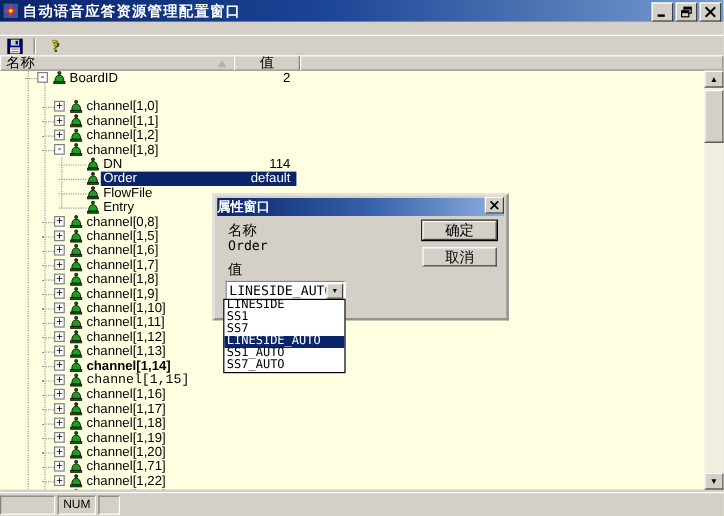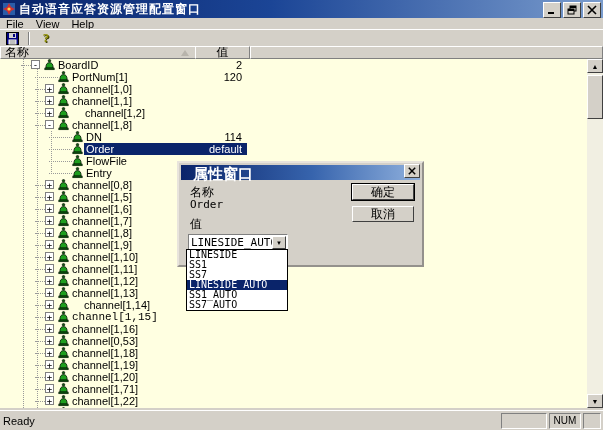--- a/index.html
+++ b/index.html
@@ -66,21 +66,21 @@
   .status-text{flex:1 1 auto;padding-left:3px;}
   .spanel{height:14px;border:1px solid;border-color:#808080 #fff #fff #808080;margin-right:2px;
     font-size:10px;line-height:13px;text-align:center;}
   .sp1{width:44px;} .sp-num{width:30px;} .sp2{width:16px;}
 
   
   .dialog{position:absolute;left:177px;top:161px;width:247px;height:106px;background:#d4d0c8;
     border:2px outset #e8e4dc;box-sizing:border-box;z-index:5;}
   .dlg-title{position:absolute;left:2px;top:2px;right:2px;height:15px;
     background:linear-gradient(90deg,#0a246a,#3764ad 55%,#8fb0dd 100%);
-    color:#fff;font-size:15px;font-weight:bold;display:flex;padding-left:12px;box-sizing:border-box;}
+    color:#fff;font-size:11px;font-weight:bold;display:flex;align-items:center;padding-left:0;box-sizing:border-box;}
   .dlg-close{position:absolute;right:2px;top:1px;width:14px;height:12px;background:#d4d0c8;
     border:1px solid;border-color:#fff #404040 #404040 #fff;display:flex;align-items:center;justify-content:center;}
   .dlg-label{position:absolute;font-size:12px;color:#000;}
   .dlg-mono{font-family:"DejaVu Sans Mono",monospace;font-size:11px;}
   .dlg-btn{position:absolute;left:173px;width:62px;height:16px;background:#d4d0c8;
     font-size:12px;line-height:14px;text-align:center;border:1px solid;
     border-color:#fff #404040 #404040 #fff;box-sizing:border-box;}
   .dlg-btn.default{box-shadow:0 0 0 1px #000;}
   .combo{position:absolute;left:9px;top:71px;width:100px;height:17px;background:#fff;
     border:1px solid;border-color:#808080 #fff #fff #808080;box-sizing:border-box;}
@@ -123,25 +123,20 @@
         </svg>
       </span>
       <span class="tb-btn">
         <svg width="10" height="10" viewBox="0 0 10 10">
           <path d="M1 1 L9 9 M9 1 L1 9" stroke="#000" stroke-width="1.6"></path>
         </svg>
       </span>
     </span>
   </div>
 
-  <div class="menubar" id="menubar">
-      <span class="menu-item"><u>F</u>ile</span>
-      <span class="menu-item"><u>V</u>iew</span>
-      <span class="menu-item"><u>H</u>elp</span>
-    </div>
 
   <div class="toolbar">
     <span class="tool-btn">
       <svg width="13" height="13" viewBox="0 0 13 13">
         <rect x="0.5" y="0.5" width="12" height="12" fill="#000080" stroke="#000"></rect>
         <rect x="3" y="1" width="7" height="5" fill="#cfcfcf"></rect>
         <rect x="7" y="2" width="2" height="3" fill="#000080"></rect>
         <rect x="2.5" y="7.5" width="8" height="5" fill="#fff"></rect>
         <line x1="3.5" y1="9" x2="9.5" y2="9" stroke="#808080"></line>
         <line x1="3.5" y1="11" x2="9.5" y2="11" stroke="#808080"></line>
@@ -172,30 +167,20 @@
         <span class="conn" style="left: 21px; width: 10px;"></span>
         <span class="ebox" style="left: 31px;">-</span>
         <span class="bell" style="left: 44px;"><svg width="11" height="12" viewBox="0 0 11 12">
             <circle cx="5.5" cy="1.8" r="1.3" fill="#0e5c0e" stroke="#000" stroke-width="0.6"></circle>
             <path d="M1.8 9 Q1.8 3.6 5.5 3.6 Q9.2 3.6 9.2 9 Z" fill="#1e9e1e" stroke="#000" stroke-width="0.7"></path>
             <rect x="0.8" y="9" width="9.4" height="1.8" fill="#0e5c0e" stroke="#000" stroke-width="0.5"></rect>
           </svg></span>
         <span class="rlabel" style="left: 58px;">BoardID</span>
         <span class="rvalue">2</span>
       </div>
-      <div class="tree-row" style="top: 12px;">
-        <span class="conn" style="left: 35px; width: 23px;"></span>
-        <span class="bell" style="left: 58px;"><svg width="11" height="12" viewBox="0 0 11 12">
-            <circle cx="5.5" cy="1.8" r="1.3" fill="#0e5c0e" stroke="#000" stroke-width="0.6"></circle>
-            <path d="M1.8 9 Q1.8 3.6 5.5 3.6 Q9.2 3.6 9.2 9 Z" fill="#1e9e1e" stroke="#000" stroke-width="0.7"></path>
-            <rect x="0.8" y="9" width="9.4" height="1.8" fill="#0e5c0e" stroke="#000" stroke-width="0.5"></rect>
-          </svg></span>
-        <span class="rlabel" style="left: 72px;">PortNum[1]</span>
-        <span class="rvalue">120</span>
-      </div>
       <div class="tree-row" style="top: 24px;">
         <span class="conn" style="left: 35px; width: 10px;"></span>
         <span class="ebox" style="left: 45px;">+</span>
         <span class="bell" style="left: 58px;"><svg width="11" height="12" viewBox="0 0 11 12">
             <circle cx="5.5" cy="1.8" r="1.3" fill="#0e5c0e" stroke="#000" stroke-width="0.6"></circle>
             <path d="M1.8 9 Q1.8 3.6 5.5 3.6 Q9.2 3.6 9.2 9 Z" fill="#1e9e1e" stroke="#000" stroke-width="0.7"></path>
             <rect x="0.8" y="9" width="9.4" height="1.8" fill="#0e5c0e" stroke="#000" stroke-width="0.5"></rect>
           </svg></span>
         <span class="rlabel" style="left: 72px;">channel[1,0]</span>
       </div>
@@ -210,21 +195,21 @@
         <span class="rlabel" style="left: 72px;">channel[1,1]</span>
       </div>
       <div class="tree-row" style="top: 48px;">
         <span class="conn" style="left: 35px; width: 10px;"></span>
         <span class="ebox" style="left: 45px;">+</span>
         <span class="bell" style="left: 58px;"><svg width="11" height="12" viewBox="0 0 11 12">
             <circle cx="5.5" cy="1.8" r="1.3" fill="#0e5c0e" stroke="#000" stroke-width="0.6"></circle>
             <path d="M1.8 9 Q1.8 3.6 5.5 3.6 Q9.2 3.6 9.2 9 Z" fill="#1e9e1e" stroke="#000" stroke-width="0.7"></path>
             <rect x="0.8" y="9" width="9.4" height="1.8" fill="#0e5c0e" stroke="#000" stroke-width="0.5"></rect>
           </svg></span>
-        <span class="rlabel" style="left: 72px; margin-left: 13px;">channel[1,2]</span>
+        <span class="rlabel" style="left: 72px;">channel[1,2]</span>
       </div>
       <div class="tree-row" style="top: 60px;">
         <span class="conn" style="left: 35px; width: 10px;"></span>
         <span class="ebox" style="left: 45px;">-</span>
         <span class="bell" style="left: 58px;"><svg width="11" height="12" viewBox="0 0 11 12">
             <circle cx="5.5" cy="1.8" r="1.3" fill="#0e5c0e" stroke="#000" stroke-width="0.6"></circle>
             <path d="M1.8 9 Q1.8 3.6 5.5 3.6 Q9.2 3.6 9.2 9 Z" fill="#1e9e1e" stroke="#000" stroke-width="0.7"></path>
             <rect x="0.8" y="9" width="9.4" height="1.8" fill="#0e5c0e" stroke="#000" stroke-width="0.5"></rect>
           </svg></span>
         <span class="rlabel" style="left: 72px;">channel[1,8]</span>
@@ -369,21 +354,21 @@
         <span class="rlabel" style="left: 72px;">channel[1,13]</span>
       </div>
       <div class="tree-row" style="top: 240px;">
         <span class="conn" style="left: 35px; width: 10px;"></span>
         <span class="ebox" style="left: 45px;">+</span>
         <span class="bell" style="left: 58px;"><svg width="11" height="12" viewBox="0 0 11 12">
             <circle cx="5.5" cy="1.8" r="1.3" fill="#0e5c0e" stroke="#000" stroke-width="0.6"></circle>
             <path d="M1.8 9 Q1.8 3.6 5.5 3.6 Q9.2 3.6 9.2 9 Z" fill="#1e9e1e" stroke="#000" stroke-width="0.7"></path>
             <rect x="0.8" y="9" width="9.4" height="1.8" fill="#0e5c0e" stroke="#000" stroke-width="0.5"></rect>
           </svg></span>
-        <span class="rlabel" style="left: 84px;">channel[1,14]</span>
+        <span class="rlabel" style="left: 72px; font-weight: bold;">channel[1,14]</span>
       </div>
       <div class="tree-row" style="top: 252px;">
         <span class="conn" style="left: 35px; width: 10px;"></span>
         <span class="ebox" style="left: 45px;">+</span>
         <span class="bell" style="left: 58px;"><svg width="11" height="12" viewBox="0 0 11 12">
             <circle cx="5.5" cy="1.8" r="1.3" fill="#0e5c0e" stroke="#000" stroke-width="0.6"></circle>
             <path d="M1.8 9 Q1.8 3.6 5.5 3.6 Q9.2 3.6 9.2 9 Z" fill="#1e9e1e" stroke="#000" stroke-width="0.7"></path>
             <rect x="0.8" y="9" width="9.4" height="1.8" fill="#0e5c0e" stroke="#000" stroke-width="0.5"></rect>
           </svg></span>
         <span class="rlabel" style="left: 72px; font-family: Liberation Mono, monospace;">channel[1,15]</span>
@@ -399,21 +384,21 @@
         <span class="rlabel" style="left: 72px;">channel[1,16]</span>
       </div>
       <div class="tree-row" style="top: 276px;">
         <span class="conn" style="left: 35px; width: 10px;"></span>
         <span class="ebox" style="left: 45px;">+</span>
         <span class="bell" style="left: 58px;"><svg width="11" height="12" viewBox="0 0 11 12">
             <circle cx="5.5" cy="1.8" r="1.3" fill="#0e5c0e" stroke="#000" stroke-width="0.6"></circle>
             <path d="M1.8 9 Q1.8 3.6 5.5 3.6 Q9.2 3.6 9.2 9 Z" fill="#1e9e1e" stroke="#000" stroke-width="0.7"></path>
             <rect x="0.8" y="9" width="9.4" height="1.8" fill="#0e5c0e" stroke="#000" stroke-width="0.5"></rect>
           </svg></span>
-        <span class="rlabel" style="left: 72px;">channel[0,53]</span>
+        <span class="rlabel" style="left: 72px;">channel[1,17]</span>
       </div>
       <div class="tree-row" style="top: 288px;">
         <span class="conn" style="left: 35px; width: 10px;"></span>
         <span class="ebox" style="left: 45px;">+</span>
         <span class="bell" style="left: 58px;"><svg width="11" height="12" viewBox="0 0 11 12">
             <circle cx="5.5" cy="1.8" r="1.3" fill="#0e5c0e" stroke="#000" stroke-width="0.6"></circle>
             <path d="M1.8 9 Q1.8 3.6 5.5 3.6 Q9.2 3.6 9.2 9 Z" fill="#1e9e1e" stroke="#000" stroke-width="0.7"></path>
             <rect x="0.8" y="9" width="9.4" height="1.8" fill="#0e5c0e" stroke="#000" stroke-width="0.5"></rect>
           </svg></span>
         <span class="rlabel" style="left: 72px;">channel[1,18]</span>
@@ -472,21 +457,20 @@
     <div class="sbtn" style="top:0;">
       <span>▲</span>
     </div>
     <div class="sthumb"></div>
     <div class="sbtn" style="bottom:0;">
       <span>▼</span>
     </div>
   </div>
 
   <div class="statusbar">
-    <span class="status-text">Ready</span>
     <span class="spanel sp1"></span>
     <span class="spanel sp-num">NUM</span>
     <span class="spanel sp2"></span>
   </div>
 
   <div class="dialog">
     <div class="dlg-title">
       <span>属性窗口</span>
     </div>
     <div class="dlg-close">

